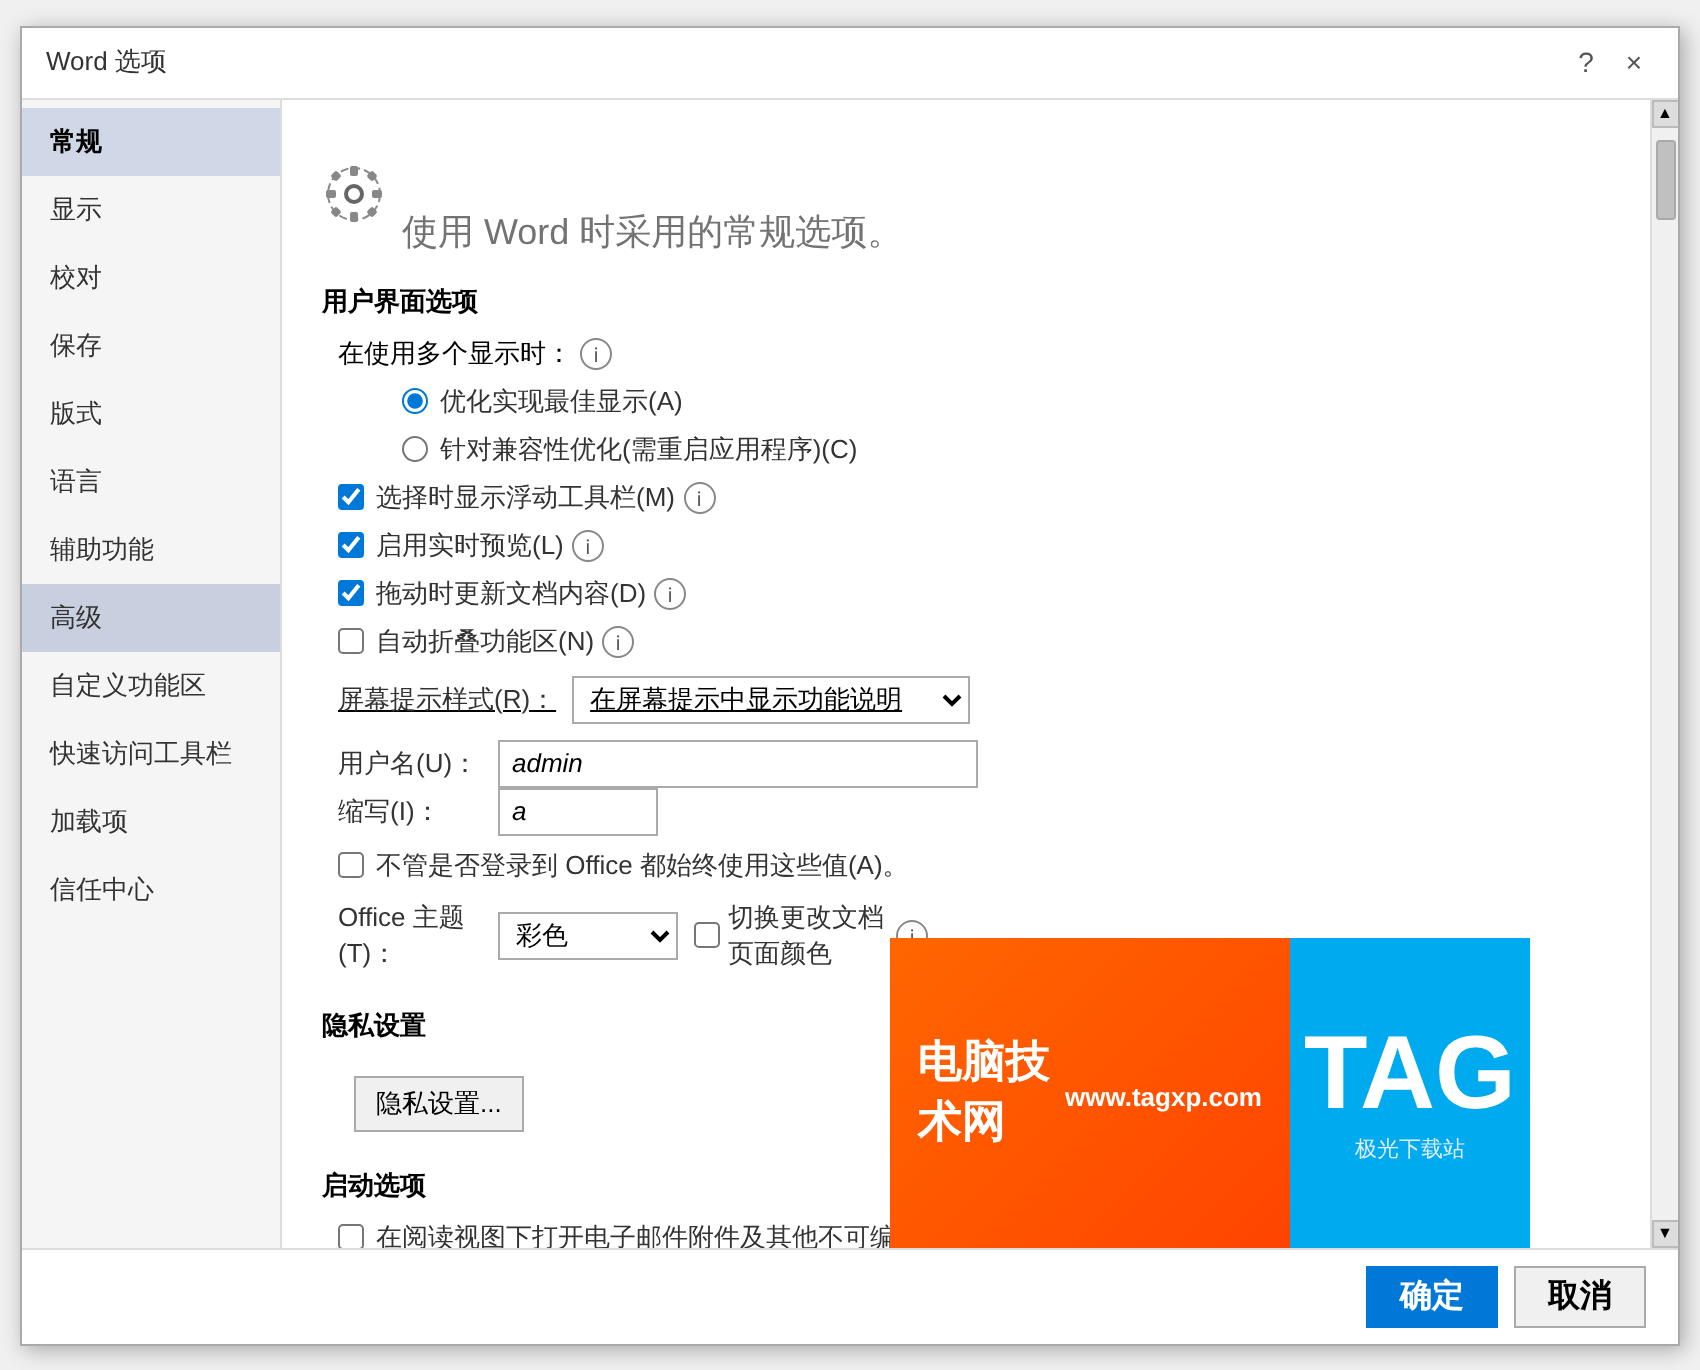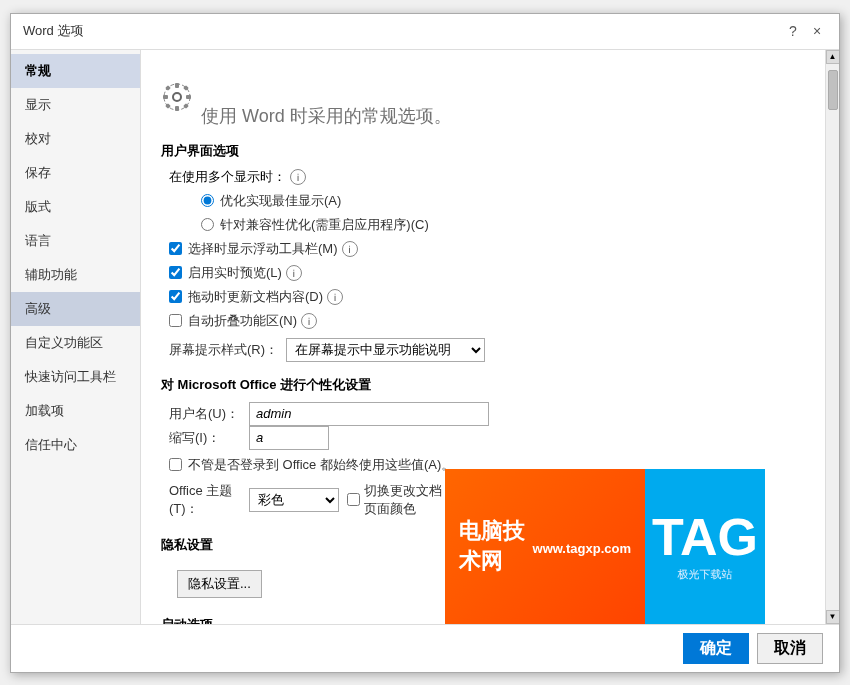--- a/index.html
+++ b/index.html
@@ -129,20 +129,21 @@
     .option-row input[type="checkbox"] {
       cursor: pointer;
       margin: 0;
     }
 
     .dropdown-row {
       display: flex;
       align-items: center;
       margin: 8px 0;
       padding-left: 8px;
+      text-decoration: underline;
     }
 
     .dropdown-row label {
       font-size: 13px;
       color: #333;
       margin-right: 8px;
     }
 
     select {
       padding: 2px 4px;
@@ -405,21 +406,20 @@
         <input type="checkbox" class="checkbox-checked" style="">
         <label>自动折叠功能区(N)</label>
         <span class="info-icon">ℹ</span>
       </div>
 
       <div class="dropdown-row">
         <label>屏幕提示样式(R)：</label>
         <select><option>在屏幕提示中显示功能说明</option><option>不在屏幕提示中显示功能说明</option><option>不显示屏幕提示</option></select>
       </div>
 
-      <div class="group-title">对 Microsoft Office 进行个性化设置</div>
 
       <div class="form-row">
         <label>用户名(U)：</label>
         <input type="text" value="admin" style="">
       </div>
 
       <div class="form-row">
         <label>缩写(I)：</label>
         <input type="text" class="short" value="a" style="">
       </div>

